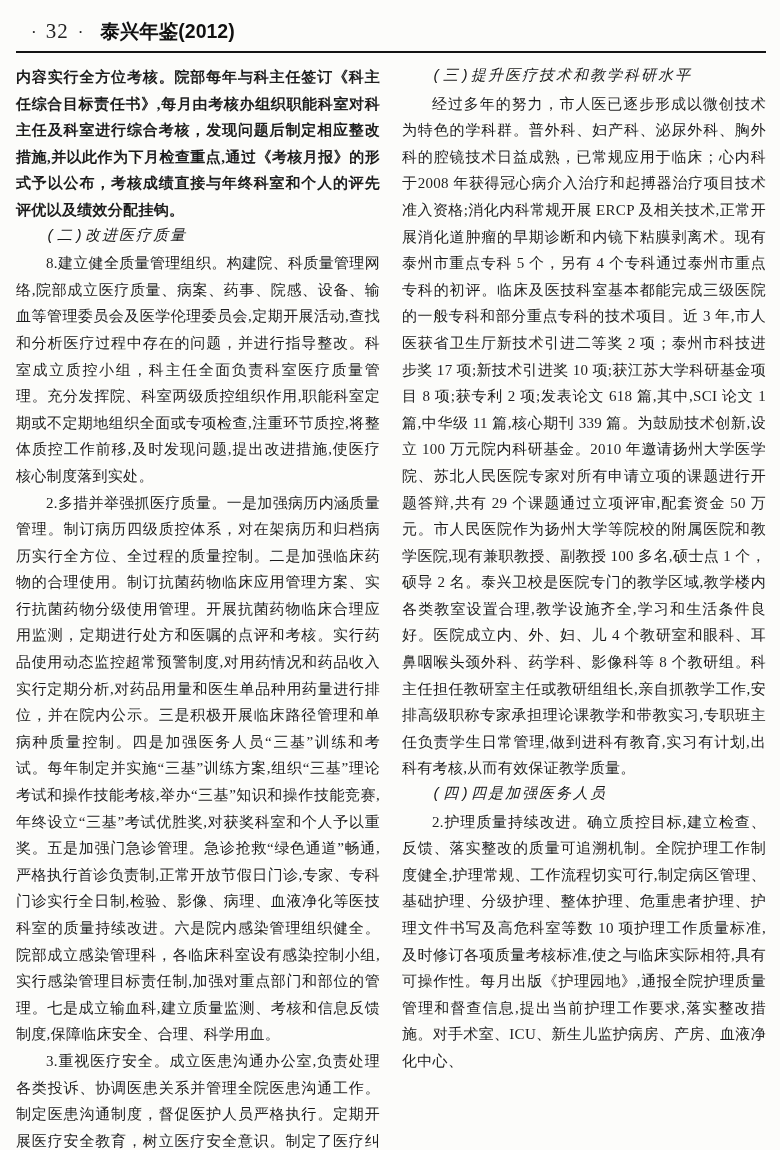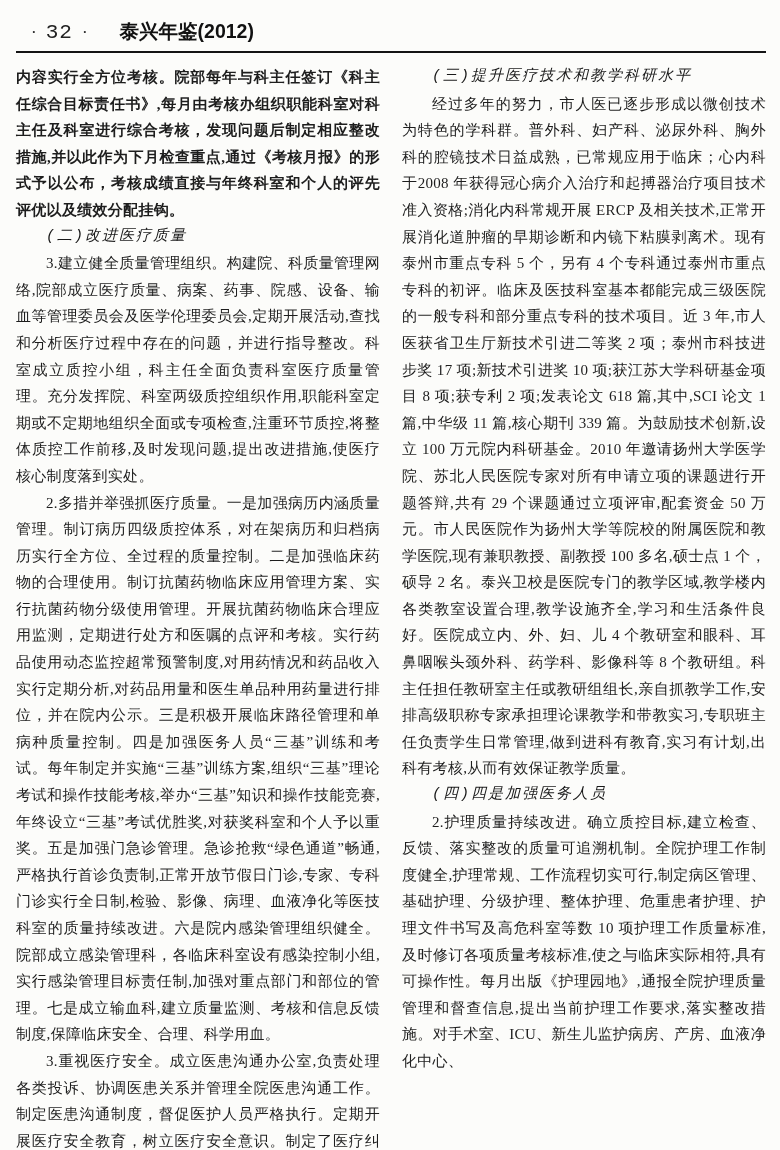--- a/index.html
+++ b/index.html
@@ -26,31 +26,31 @@
     align-items: baseline;
     padding-left: 6px;
     white-space: nowrap;
   }
   .hdr-dot {
     font-size: 17px;
     color: #222;
     margin: 0 9px;
   }
   .hdr-pagenum {
-    font-family: Liberation Mono, monospace;
+    font-family: Liberation Serif, serif;
     font-size: 21px;
     letter-spacing: 1px;
     color: #222;
   }
   .hdr-title {
     font-family: "Liberation Sans", "DejaVu Sans", sans-serif;
     font-weight: bold;
     font-size: 19.5px;
     color: #111;
-    margin-left: 23px;
+    margin-left: 8px;
   }
   .header-rule {
     border: 0;
     border-bottom: 2.5px solid #141414;
     margin: 6px 0 0 0;
   }
   .columns {
     display: flex;
     gap: 22px;
     margin-top: 11px;
@@ -90,21 +90,21 @@
     <span class="hdr-dot">·</span>
     <span class="hdr-title">泰兴年鉴(2012)</span>
   </header>
 
   <hr class="header-rule">
 
   <main class="columns">
     <section class="col">
         <p class="para body noindent">内容实行全方位考核。院部每年与科主任签订《科主任综合目标责任书》,每月由考核办组织职能科室对科主任及科室进行综合考核，发现问题后制定相应整改措施,并以此作为下月检查重点,通过《考核月报》的形式予以公布，考核成绩直接与年终科室和个人的评先评优以及绩效分配挂钩。</p>
         <p class="para heading">(二)改进医疗质量</p>
-        <p class="para body">3.建立健全质量管理组织。构建院、科质量管理网络,院部成立医疗质量、病案、药事、院感、设备、输血等管理委员会及医学伦理委员会,定期开展活动,查找和分析医疗过程中存在的问题，并进行指导整改。科室成立质控小组，科主任全面负责科室医疗质量管理。充分发挥院、科室两级质控组织作用,职能科室定期或不定期地组织全面或专项检查,注重环节质控,将整体质控工作前移,及时发现问题,提出改进措施,使医疗核心制度落到实处。</p>
+        <p class="para body">8.建立健全质量管理组织。构建院、科质量管理网络,院部成立医疗质量、病案、药事、院感、设备、输血等管理委员会及医学伦理委员会,定期开展活动,查找和分析医疗过程中存在的问题，并进行指导整改。科室成立质控小组，科主任全面负责科室医疗质量管理。充分发挥院、科室两级质控组织作用,职能科室定期或不定期地组织全面或专项检查,注重环节质控,将整体质控工作前移,及时发现问题,提出改进措施,使医疗核心制度落到实处。</p>
         <p class="para body">2.多措并举强抓医疗质量。一是加强病历内涵质量管理。制订病历四级质控体系，对在架病历和归档病历实行全方位、全过程的质量控制。二是加强临床药物的合理使用。制订抗菌药物临床应用管理方案、实行抗菌药物分级使用管理。开展抗菌药物临床合理应用监测，定期进行处方和医嘱的点评和考核。实行药品使用动态监控超常预警制度,对用药情况和药品收入实行定期分析,对药品用量和医生单品种用药量进行排位，并在院内公示。三是积极开展临床路径管理和单病种质量控制。四是加强医务人员“三基”训练和考试。每年制定并实施“三基”训练方案,组织“三基”理论考试和操作技能考核,举办“三基”知识和操作技能竞赛,年终设立“三基”考试优胜奖,对获奖科室和个人予以重奖。五是加强门急诊管理。急诊抢救“绿色通道”畅通,严格执行首诊负责制,正常开放节假日门诊,专家、专科门诊实行全日制,检验、影像、病理、血液净化等医技科室的质量持续改进。六是院内感染管理组织健全。院部成立感染管理科，各临床科室设有感染控制小组,实行感染管理目标责任制,加强对重点部门和部位的管理。七是成立输血科,建立质量监测、考核和信息反馈制度,保障临床安全、合理、科学用血。</p>
         <p class="para body">3.重视医疗安全。成立医患沟通办公室,负责处理各类投诉、协调医患关系并管理全院医患沟通工作。制定医患沟通制度，督促医护人员严格执行。定期开展医疗安全教育，树立医疗安全意识。制定了医疗纠纷和医疗事故处理方案,细化医疗纠纷接待处理流程,做到每起投诉有处理结果和相应整改措施。全面实施患者安全评估,建立临床实验室“危急值”报告制,严格执行手术安全核查制度，确保手术患者安全。建立医疗不良事件报告制度,鼓励医务人员主动上报药物不良反应、输血反应、差错事故等不良事件,及时分析查</p>
       </section>
     <section class="col">
         <p class="para heading">(三)提升医疗技术和教学科研水平</p>
         <p class="para body">经过多年的努力，市人医已逐步形成以微创技术为特色的学科群。普外科、妇产科、泌尿外科、胸外科的腔镜技术日益成熟，已常规应用于临床；心内科于2008 年获得冠心病介入治疗和起搏器治疗项目技术准入资格;消化内科常规开展 ERCP 及相关技术,正常开展消化道肿瘤的早期诊断和内镜下粘膜剥离术。现有泰州市重点专科 5 个，另有 4 个专科通过泰州市重点专科的初评。临床及医技科室基本都能完成三级医院的一般专科和部分重点专科的技术项目。近 3 年,市人医获省卫生厅新技术引进二等奖 2 项；泰州市科技进步奖 17 项;新技术引进奖 10 项;获江苏大学科研基金项目 8 项;获专利 2 项;发表论文 618 篇,其中,SCI 论文 1 篇,中华级 11 篇,核心期刊 339 篇。为鼓励技术创新,设立 100 万元院内科研基金。2010 年邀请扬州大学医学院、苏北人民医院专家对所有申请立项的课题进行开题答辩,共有 29 个课题通过立项评审,配套资金 50 万元。市人民医院作为扬州大学等院校的附属医院和教学医院,现有兼职教授、副教授 100 多名,硕士点 1 个，硕导 2 名。泰兴卫校是医院专门的教学区域,教学楼内各类教室设置合理,教学设施齐全,学习和生活条件良好。医院成立内、外、妇、儿 4 个教研室和眼科、耳鼻咽喉头颈外科、药学科、影像科等 8 个教研组。科主任担任教研室主任或教研组组长,亲自抓教学工作,安排高级职称专家承担理论课教学和带教实习,专职班主任负责学生日常管理,做到进科有教育,实习有计划,出科有考核,从而有效保证教学质量。</p>
         <p class="para heading">(四)四是加强医务人员</p>
         <p class="para body">2.护理质量持续改进。确立质控目标,建立检查、反馈、落实整改的质量可追溯机制。全院护理工作制度健全,护理常规、工作流程切实可行,制定病区管理、基础护理、分级护理、整体护理、危重患者护理、护理文件书写及高危科室等数 10 项护理工作质量标准,及时修订各项质量考核标准,使之与临床实际相符,具有可操作性。每月出版《护理园地》,通报全院护理质量管理和督查信息,提出当前护理工作要求,落实整改措施。对手术室、ICU、新生儿监护病房、产房、血液净化中心、</p>
       </section>
   </main>

